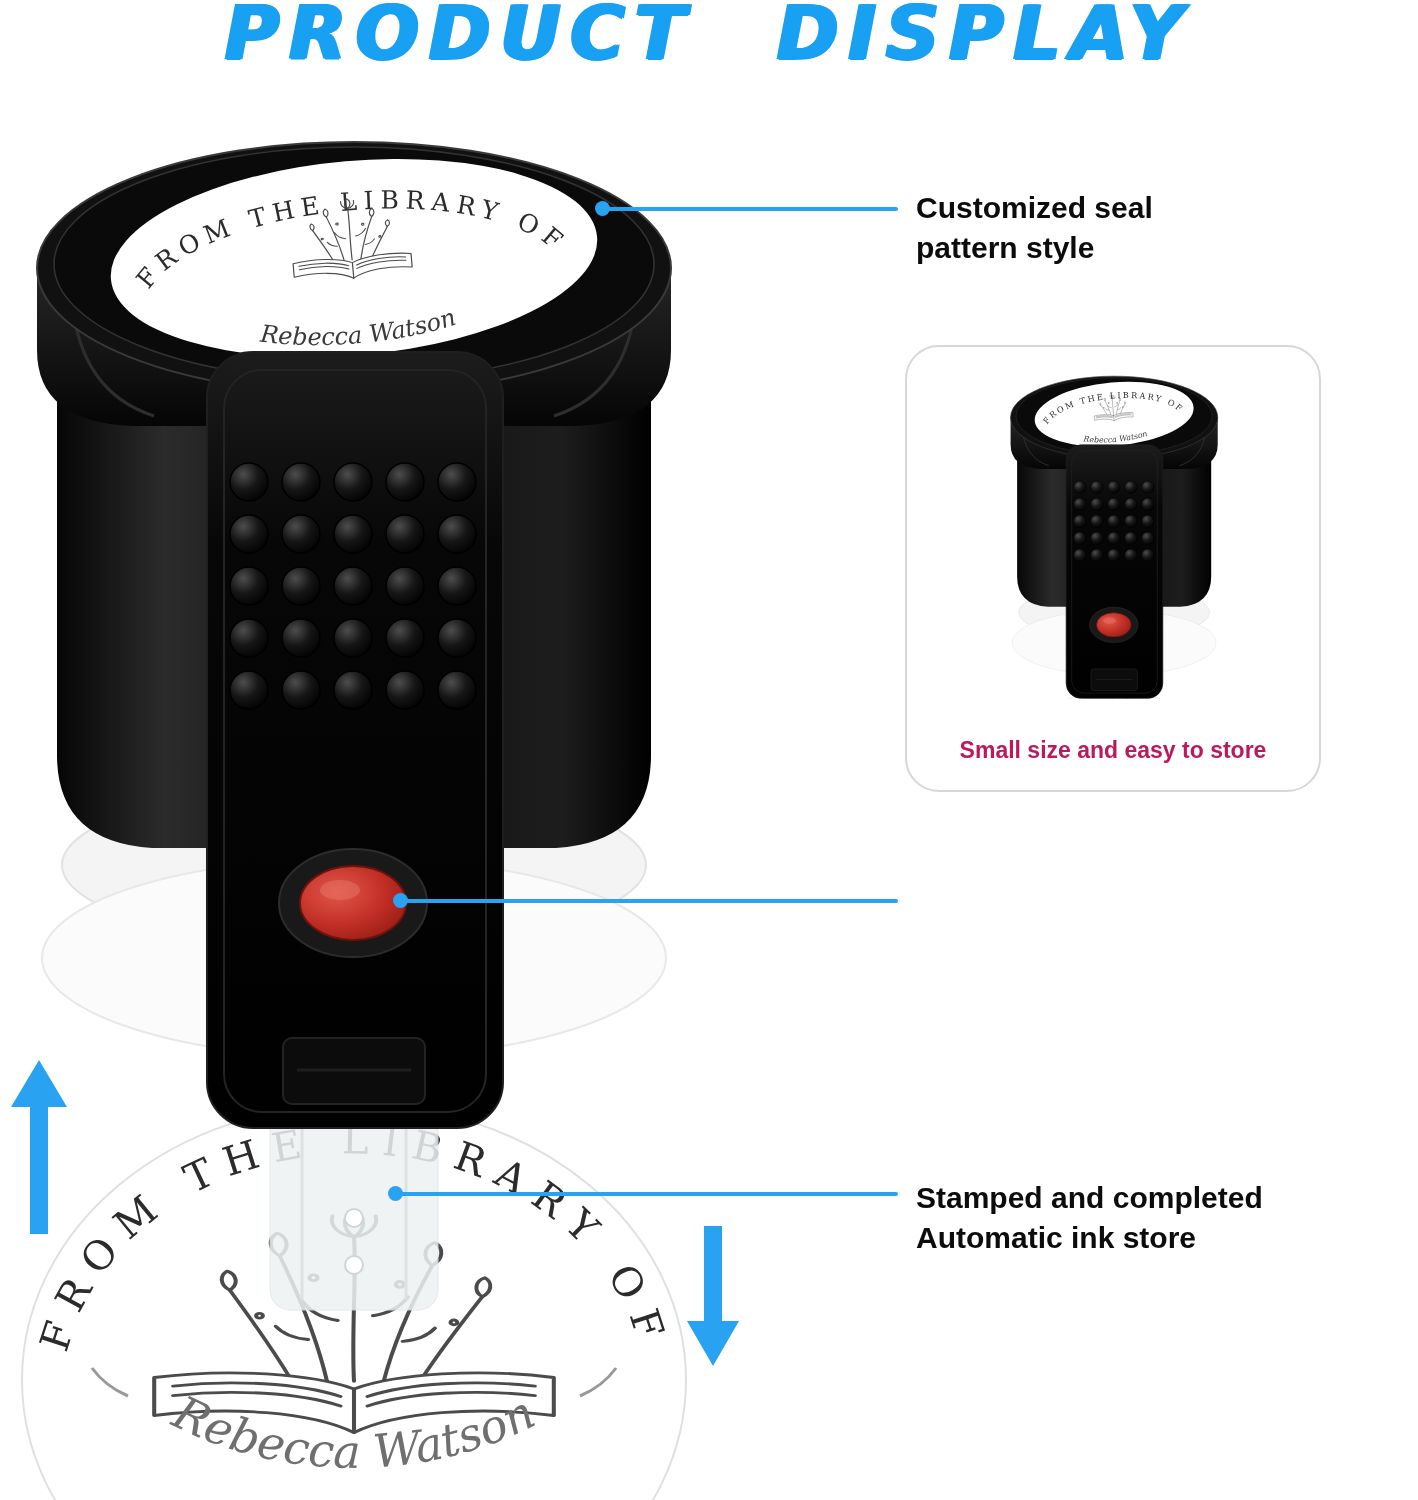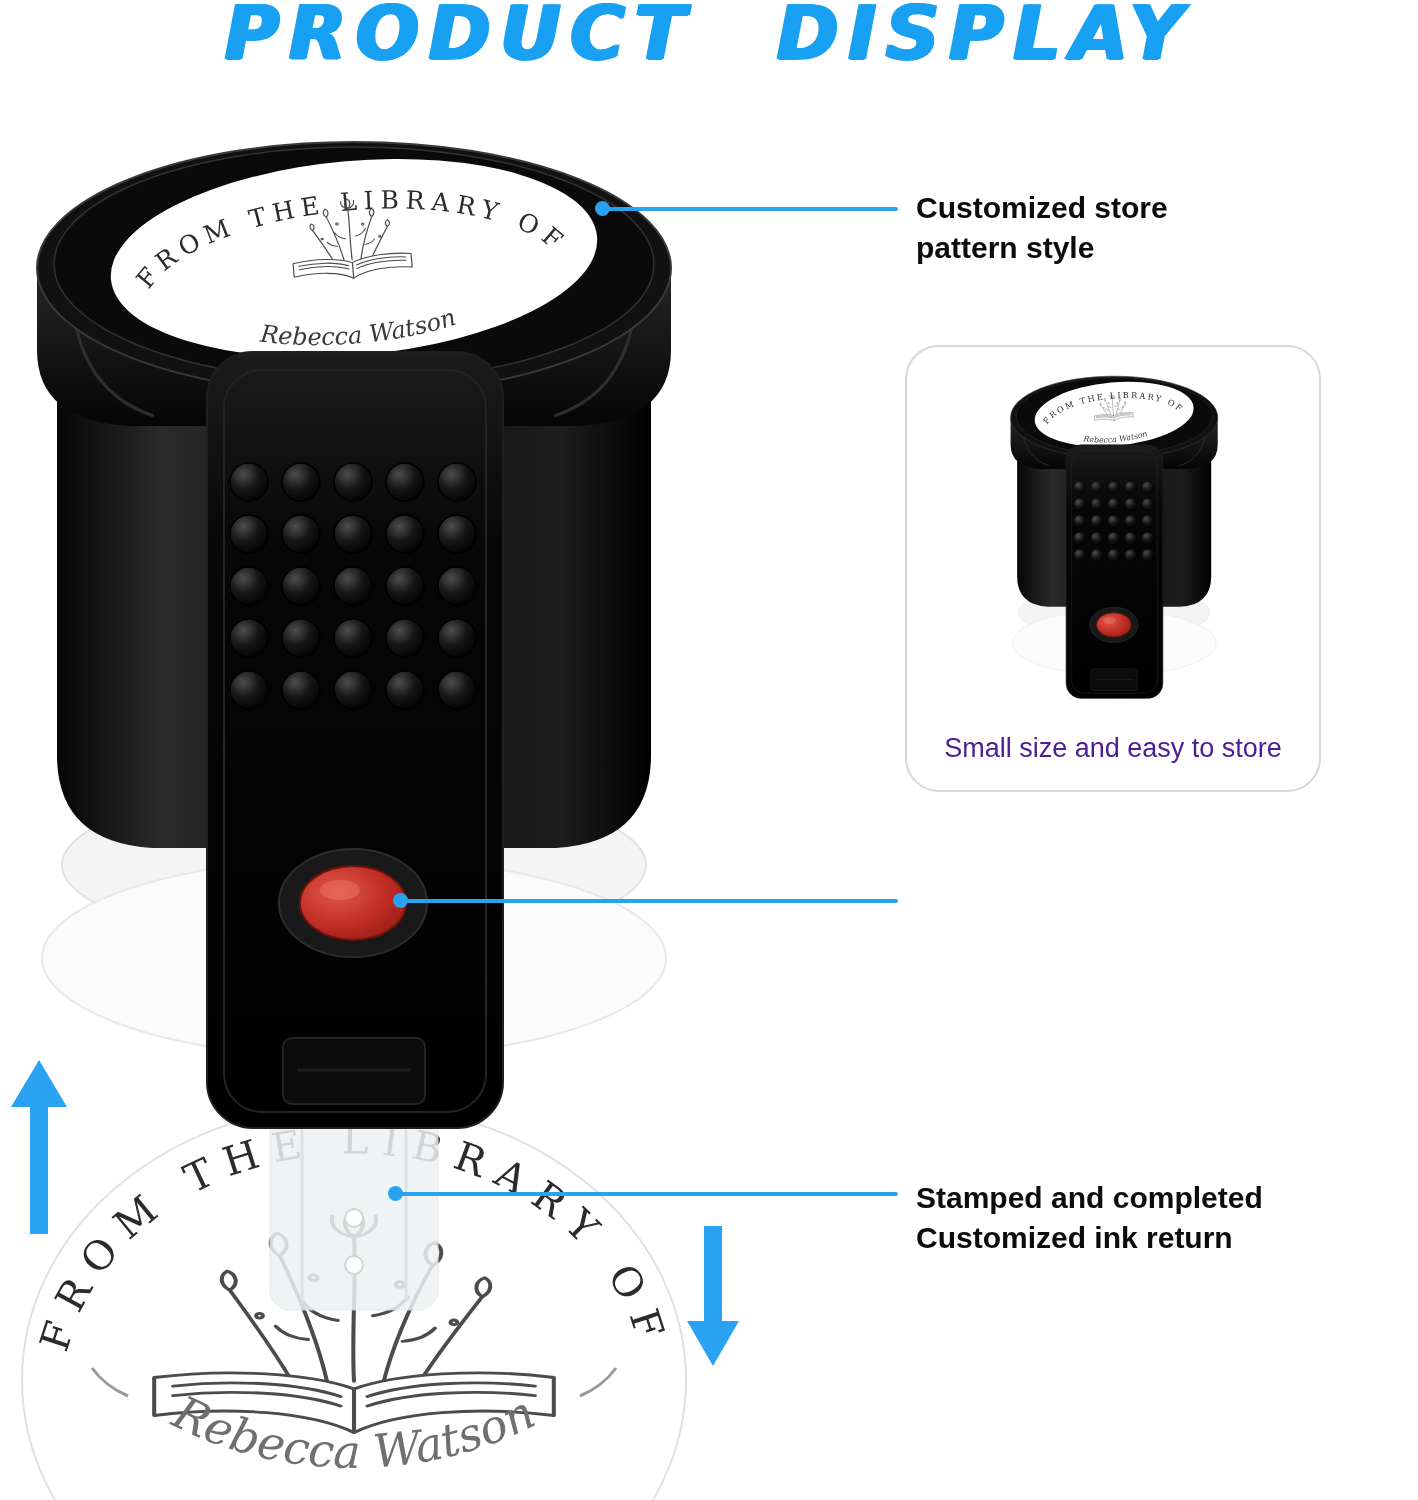--- a/index.html
+++ b/index.html
@@ -28,21 +28,21 @@
                 white-space:pre-line;}
   .text-1{left:916px;top:188px;width:360px;}
   .text-2{left:916px;top:874px;width:490px;}
   .text-3{left:916px;top:1178px;width:380px;}
 
   
   .inset{position:absolute;left:905px;top:345px;width:416px;height:447px;background:#fff;
          border:2px solid #d7d7d7;border-radius:34px;box-sizing:border-box;
          display:flex;flex-direction:column;align-items:center;}
   .stamp-small{margin-top:22px;height:330px;width:229px;}
-  .inset-caption{margin-top:auto;margin-bottom:26px;font-weight:normal;font-size:27px;color:#4c1d95;}
+  .inset-caption{margin-top:auto;margin-bottom:26px;font-weight:bold;font-size:23px;color:#be185d;}
 
   
   .arrow{position:absolute;}
   .arrow-up{left:10px;top:1060px;}
   .arrow-down{left:686px;top:1226px;}
 
   
   .seal-serif{font-family:"DejaVu Serif",serif;fill:#2b2b2b;}
   .seal-name{font-family:"DejaVu Serif",serif;font-style:italic;}
 </style>
@@ -206,37 +206,37 @@
         <g>
           <rect x="281" y="918" width="142" height="66" rx="9" fill="#0c0c0c" stroke="#232323" stroke-width="2"></rect>
           <line x1="295" y1="950" x2="409" y2="950" stroke="#1e1e1e" stroke-width="3"></line>
         </g>
       </g>
     </g>
   </svg>
 
   <div class="callout-dot dot-1"></div>
   <div class="callout-line line-1"></div>
-  <div class="callout-text text-1">Customized store
+  <div class="callout-text text-1">Customized seal
 pattern style</div>
 
   <div class="inset">
     <svg class="stamp-small" viewBox="0 0 700 1010">
       <use href="#stamp-full"></use>
     </svg>
     <div class="inset-caption">Small size and easy to store</div>
   </div>
 
   <div class="callout-dot dot-2"></div>
   <div class="callout-line line-2"></div>
 
   <div class="callout-dot dot-3"></div>
   <div class="callout-line line-3"></div>
   <div class="callout-text text-3">Stamped and completed
-Customized ink return</div>
+Automatic ink store</div>
 
   <svg class="arrow arrow-up" width="58" height="174" viewBox="0 0 58 174">
     <path d="M29 0 L57 47 L38 47 L38 174 L20 174 L20 47 L1 47 Z" fill="#2aa2f2"></path>
   </svg>
   <svg class="arrow arrow-down" width="54" height="140" viewBox="0 0 54 140">
     <path d="M27 140 L53 95 L36 95 L36 0 L18 0 L18 95 L1 95 Z" fill="#2aa2f2"></path>
   </svg>
 
 </div>
 

